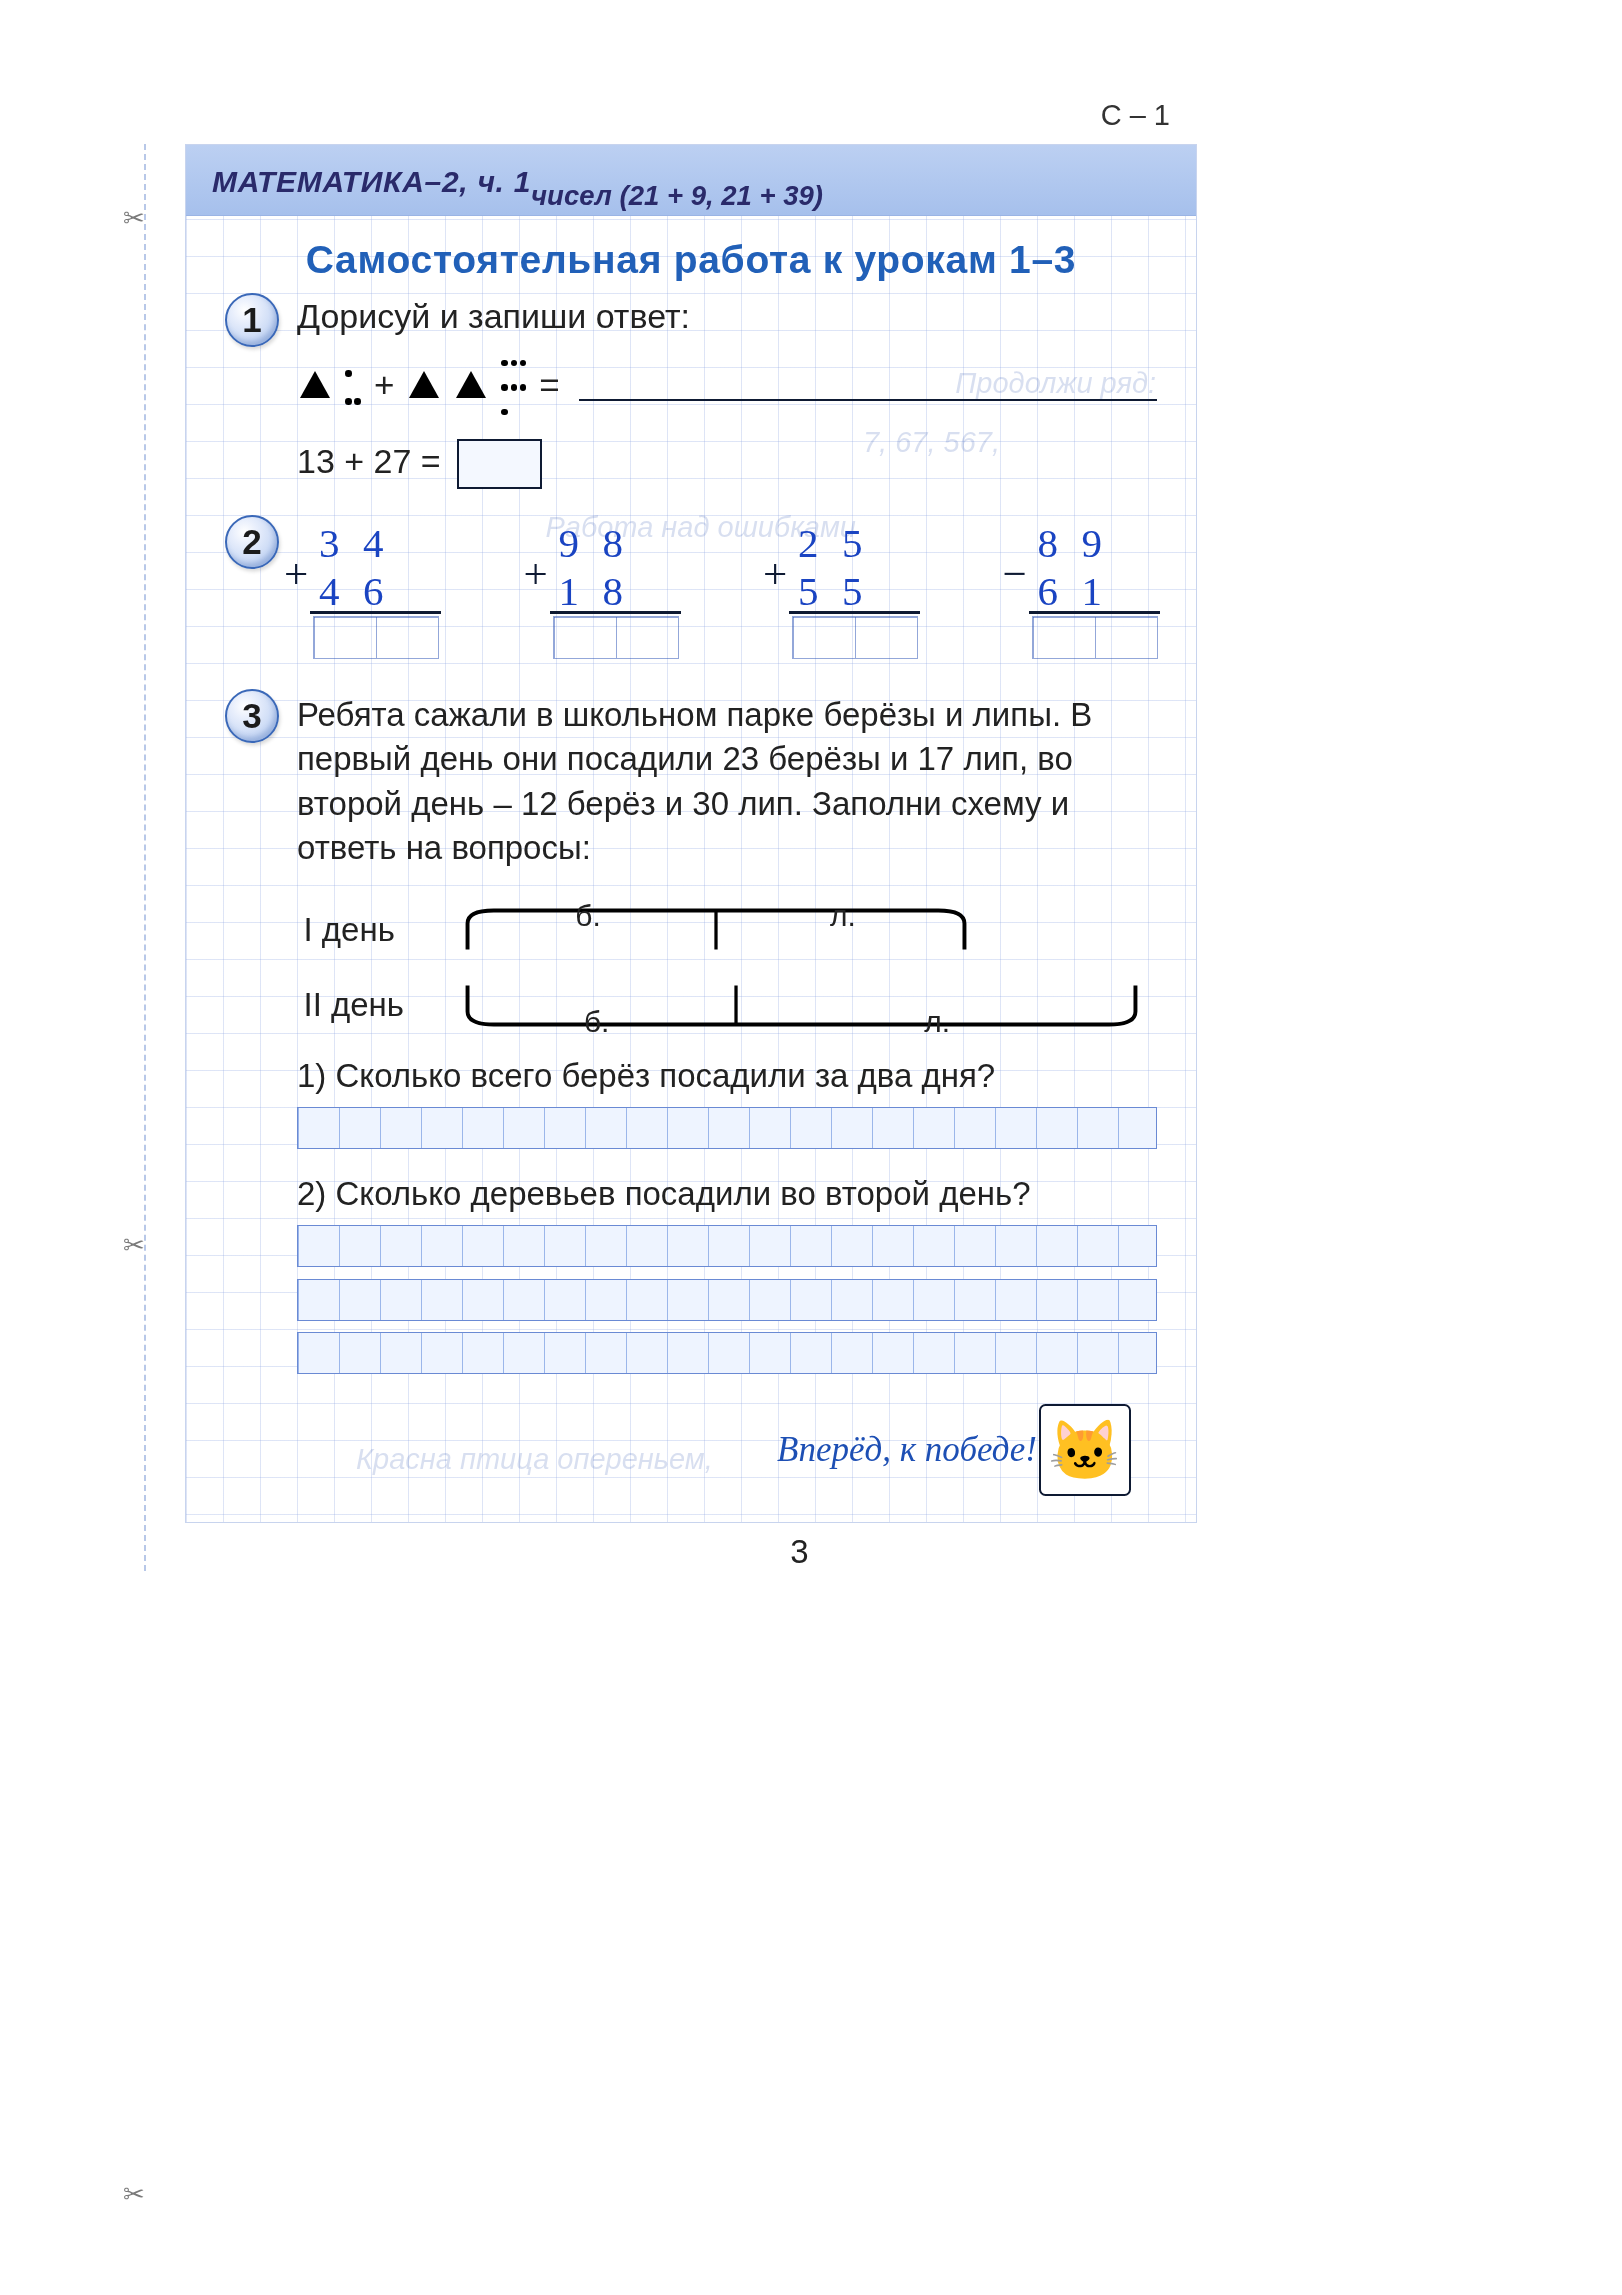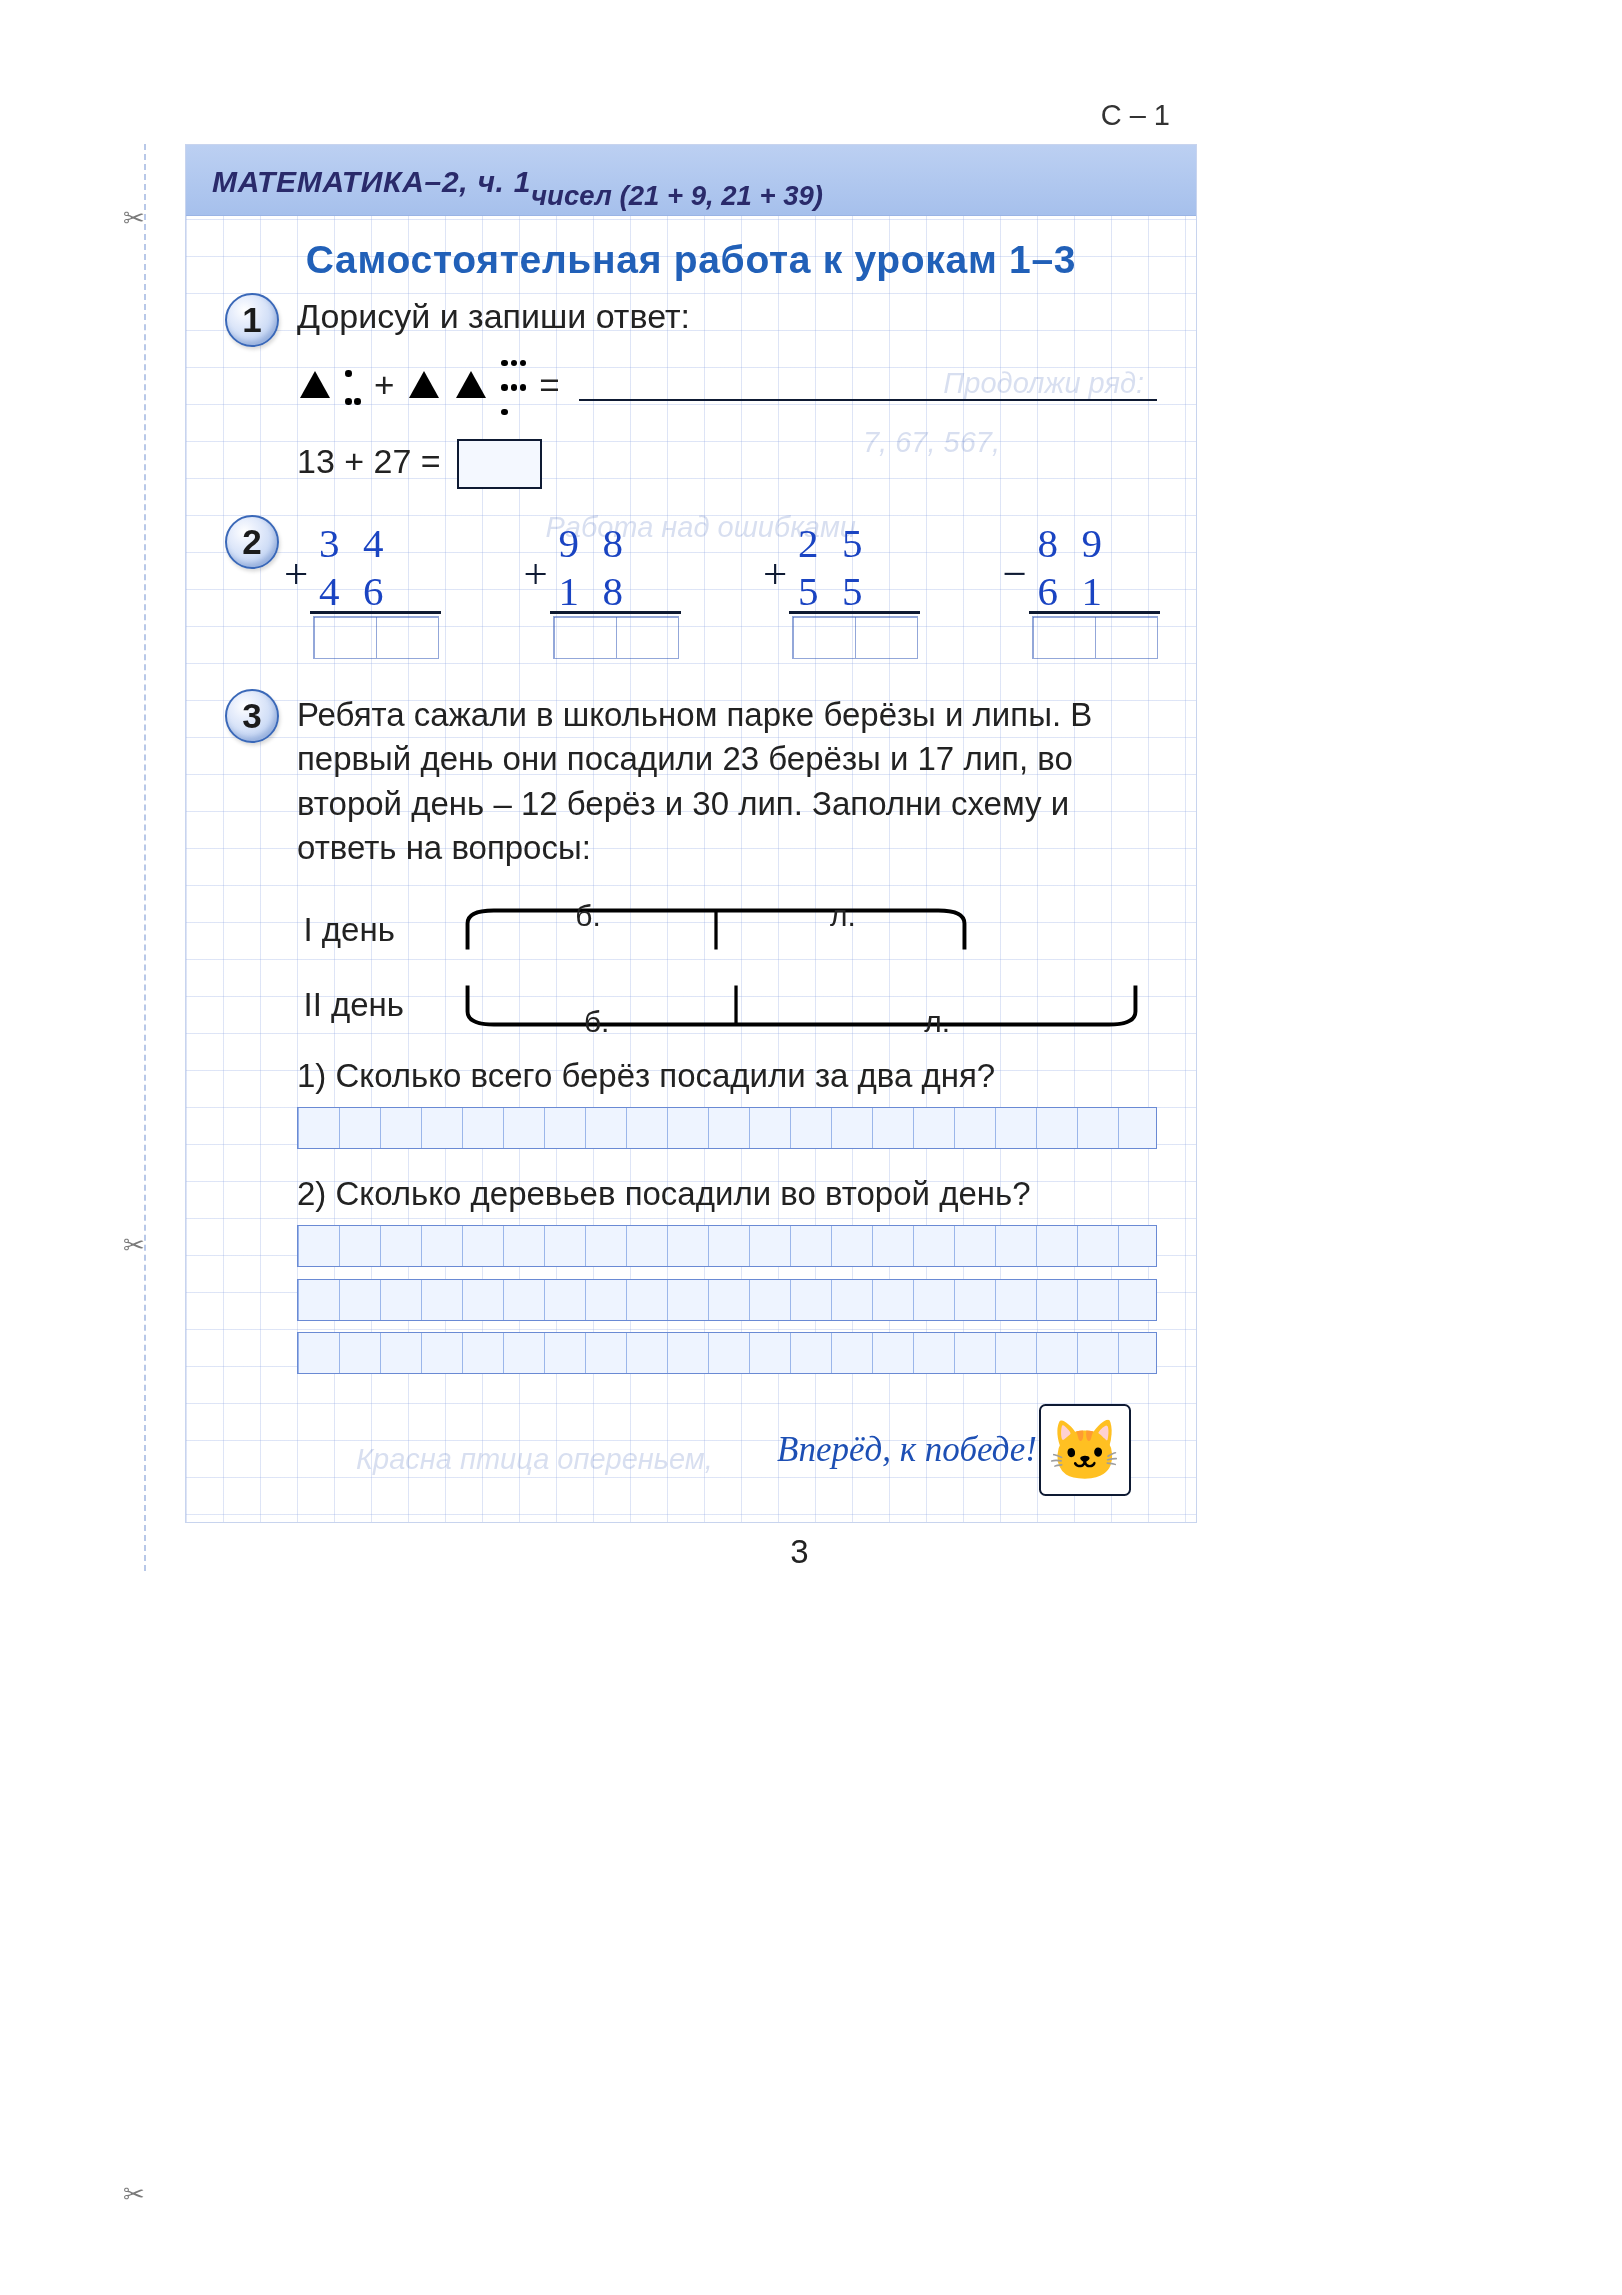--- a/index.html
+++ b/index.html
@@ -228,21 +228,21 @@
       <div class="hb-right">
         <br>
         <span>чисел (21 + 9, 21 + 39)</span>
       </div>
     </div>
 
     <div class="title">Самостоятельная работа к урокам 1–3</div>
 
     <div class="content">
 
-      <span class="ghost" style="right:52px; top:222px;">Продолжи ряд:</span>
+      <span class="ghost" style="right:40px; top:222px;">Продолжи ряд:</span>
       <span class="ghost" style="right:196px; top:281px;">7, 67, 567,</span>
       <span class="ghost" style="right:340px; top:366px;">Работа над ошибками</span>
 
       <div class="task">
         <div class="num-badge">1</div>
         <div>Дорисуй и запиши ответ:</div>
         <div class="line1">
           <span class="tri"></span>
           <span class="dots3">
             <span class="dot"></span><br><span class="dot"></span><span class="dot"></span>

